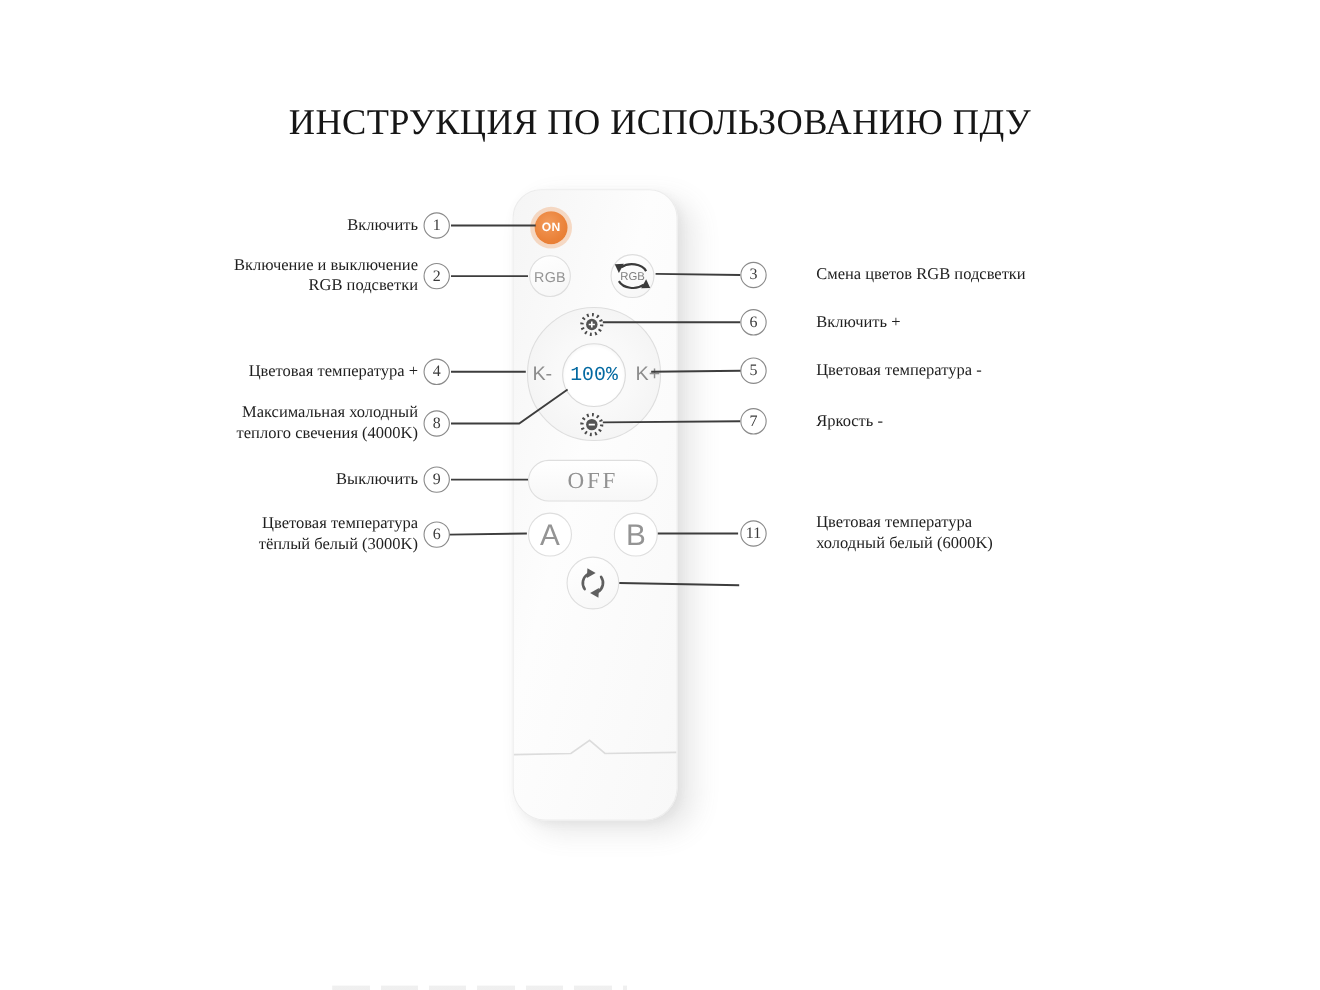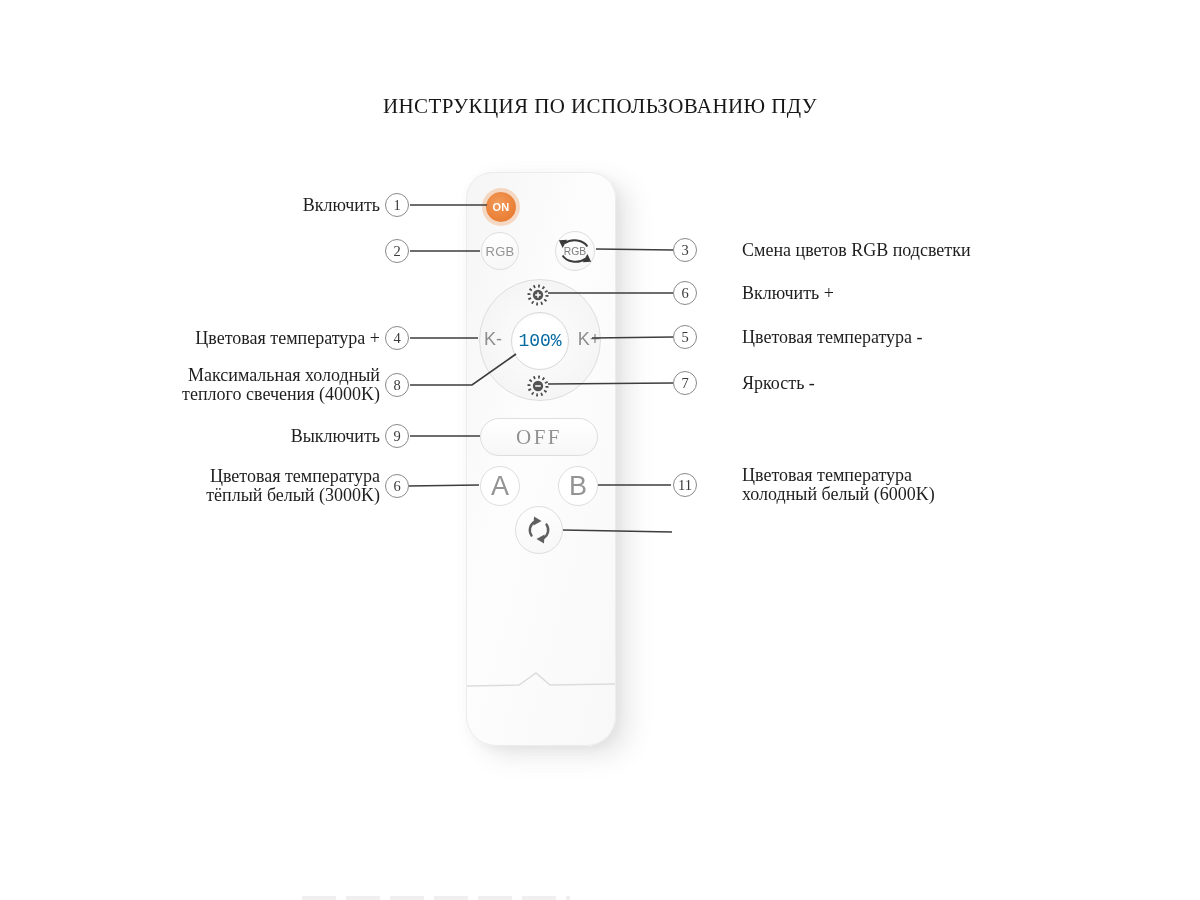--- a/index.html
+++ b/index.html
@@ -3,21 +3,21 @@
 <meta charset="utf-8">
 <style>
   html,body{margin:0;padding:0;background:#ffffff;}
   .stage{
     position:relative;width:1200px;height:900px;background:#ffffff;overflow:hidden;
     font-family:"Liberation Serif", serif;color:#1c1c1c;
   }
   
   .title{
     position:absolute;top:94px;left:0;width:100%;text-align:center;
-    font-size:21px;font-weight:400;letter-spacing:.4px;color:#161616;
+    font-size:33px;font-weight:400;letter-spacing:.4px;color:#161616;
   }
   
   .lines{position:absolute;left:0;top:0;pointer-events:none;}
   .lines polyline{fill:none;stroke:#3d3d3d;stroke-width:1.7px;}
   
   .remote{
     position:absolute;left:466px;top:172px;width:148px;height:572px;
     background:linear-gradient(105deg,#f5f5f5,#fdfdfd 42%,#f8f8f8);
     border:1px solid #ececec;border-radius:26px 26px 30px 30px;
     box-shadow:14px 10px 24px rgba(110,110,110,.16), 3px 3px 8px rgba(120,120,120,.08);
@@ -58,21 +58,21 @@
   .btn-cycle{left:48px;top:333px;width:48px;height:48px;
     background:linear-gradient(160deg,#ffffff,#f7f7f7);}
   .battery-line{position:absolute;left:0;top:0;}
   
   .callout{position:absolute;display:flex;align-items:center;gap:5px;transform:translateY(-50%);}
   .callout-left{right:791px;flex-direction:row;}
   .callout-right{left:673px;flex-direction:row;}
   .badge{width:24px;height:24px;border-radius:50%;border:1.6px solid #8a8a8a;background:#fff;
     box-sizing:border-box;display:flex;align-items:center;justify-content:center;
     font-size:14.5px;color:#3a3a3a;flex:0 0 auto;}
-  .ctext{font-size:18px;line-height:19px;color:#1e1e1e;white-space:nowrap;}
+  .ctext{font-size:15px;line-height:19px;color:#1e1e1e;white-space:nowrap;}
   .callout-left .ctext{text-align:right;}
   .callout-right .ctext{text-align:left;margin-left:40px;}
   .ctext.wide{line-height:23px;}
   
   .bottom-artifact{position:absolute;left:302px;bottom:0;width:268px;height:4px;opacity:.55;
     background:repeating-linear-gradient(90deg,#e3e3e3 0 34px,#ffffff 34px 44px);}
 </style>
 </head>
 <body>
 
@@ -147,20 +147,24 @@
   </svg>
 
   <div class="callout callout-left" style="top:205px">
     <div class="ctext">
       <span>Включить</span>
     </div>
     <div class="badge">1</div>
   </div>
 
   <div class="callout callout-left" style="top:251px">
+    <div class="ctext">
+      <span>Включение и выключение</span><br>
+      <span>RGB подсветки</span>
+    </div>
     <div class="badge">2</div>
   </div>
 
   <div class="callout callout-left" style="top:338px">
     <div class="ctext">
       <span>Цветовая температура +</span>
     </div>
     <div class="badge">4</div>
   </div>
 

